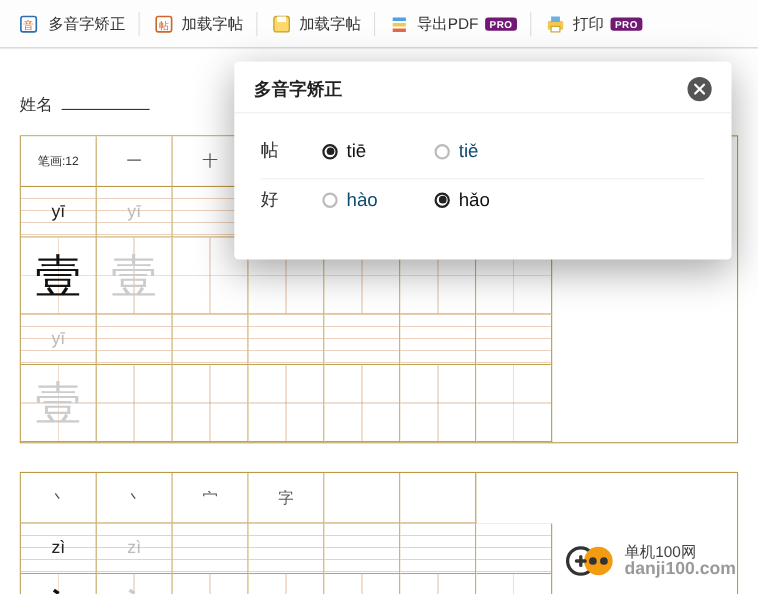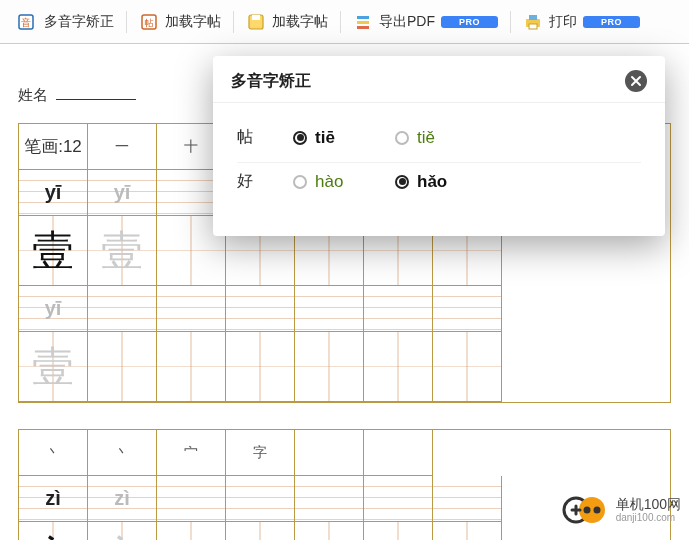--- a/index.html
+++ b/index.html
@@ -2,61 +2,61 @@
 <html><head>
 <meta charset="utf-8">
 <style>
   * { box-sizing: border-box; }
   html, body { margin:0; padding:0; width:689px; height:540px; background:#fff; font-family:"Microsoft YaHei","PingFang SC",Arial,sans-serif; overflow:hidden; }
   
   .toolbar { height:44px; border-bottom:1px solid #ccc; background:#fdfdfd; display:flex; align-items:center; padding:0 6px; gap:0; }
   .tbtn { display:flex; align-items:center; gap:6px; padding:0 12px; height:44px; font-size:14px; color:#333; cursor:pointer; }
   .tsep { width:1px; height:22px; background:#ddd; }
   .ticon { width:20px; height:20px; display:flex; align-items:center; justify-content:center; }
-  .pro { background:#3b82f6; color:#fff; font-size:9px; font-weight:bold; border-radius:3px; padding:1px 18px; letter-spacing:0.5px; }
+  .pro { background:#701a75; color:#fff; font-size:9px; font-weight:bold; border-radius:3px; padding:1px 4px; letter-spacing:0.5px; }
   
   .sheet { padding:14px 18px; position:relative; }
   .nameline { font-size:15px; color:#333; margin:28px 0 18px 0; }
   .nameline .ul { display:inline-block; border-bottom:1px solid #333; width:80px; height:14px; vertical-align:baseline; margin-left:4px; }
   .modal-overlay { position:absolute; left:0; top:0; right:0; bottom:0; background:rgba(0,0,0,0); }
   
   .chargrid { border:1px solid #b94; margin-bottom:26px; }
   .row { display:flex; }
   .cell { width:69px; height:46px; border-right:1px solid #b94; border-bottom:1px solid #b94; position:relative; background:#fff;
           background-image:
             linear-gradient(to right, transparent 49%, rgba(200,120,60,0.25) 49%, rgba(200,120,60,0.25) 51%, transparent 51%),
             linear-gradient(to bottom, transparent 49%, rgba(200,120,60,0.25) 49%, rgba(200,120,60,0.25) 51%, transparent 51%);
   }
   .cell.tall { height:70px; }
-  .cell.hdr { background:#fff; background-image:none; font-size:17px; color:#333; display:flex; align-items:center; justify-content:center; }
-  .cell.py { font-family:Arial,sans-serif; font-size:20px; display:flex; align-items:center; justify-content:center; color:#222; background-image:
-      repeating-linear-gradient(to bottom, transparent 0, transparent 10px, rgba(200,120,60,0.35) 10px, rgba(200,120,60,0.35) 11px); font-weight: bold;
+  .cell.hdr { background:#fff; background-image:none; font-size:11px; color:#333; display:flex; align-items:center; justify-content:center; }
+  .cell.py { font-family:Arial,sans-serif; font-size:16px; display:flex; align-items:center; justify-content:center; color:#222; background-image:
+      repeating-linear-gradient(to bottom, transparent 0, transparent 10px, rgba(200,120,60,0.35) 10px, rgba(200,120,60,0.35) 11px);
   }
   .cell.py.faded { color:#bbb; }
   .cell.char { font-family:"KaiTi","STKaiti",serif; font-size:42px; display:flex; align-items:center; justify-content:center; color:#111; }
   .cell.char.faded { color:#ccc; }
   .cell.stroke { font-size:14px; font-family:"KaiTi","STKaiti",serif; color:#555; display:flex; align-items:center; justify-content:center; background-image:none; }
   
   .modal { position:absolute; left:213px; top:56px; width:452px; background:#fff; border-radius:4px; box-shadow:0 10px 36px rgba(0,0,0,0.35); z-index:10; }
   .mhead { display:flex; align-items:center; justify-content:space-between; padding:14px 18px 10px 18px; border-bottom:1px solid #eee; }
   .mtitle { font-size:16px; font-weight:bold; color:#222; }
   .mclose { width:22px; height:22px; border-radius:50%; background:#555; color:#fff; display:flex; align-items:center; justify-content:center; font-size:14px; cursor:pointer; }
   .mbody { padding:16px 24px 30px 24px; }
   .prow { display:flex; align-items:center; gap:26px; padding:8px 0 14px 0; border-bottom:1px solid #f1f1f1; }
   .prow:last-child { border-bottom:none; }
   .pchar { width:30px; font-size:16px; color:#333; }
-  .radio { display:flex; align-items:center; gap:8px; cursor:pointer; font-size:17px; color:#4d7c0f; min-width:76px; }
-  .radio.sel { color:#111; font-weight:bold; }
+  .radio { display:flex; align-items:center; gap:8px; cursor:pointer; font-size:17px; color:#0c4a6e; min-width:76px; }
+  .radio.sel { color:#111; font-weight:normal; }
   .rdot { width:14px; height:14px; border-radius:50%; border:2px solid #bbb; display:flex; align-items:center; justify-content:center; }
   .radio.sel .rdot { border-color:#222; }
   .radio.sel .rdot::after { content:""; width:7px; height:7px; border-radius:50%; background:#222; }
   
-  .logo { position:absolute; right:8px; bottom:10px; display:flex; align-items:center; gap:8px; z-index:20; }
+  .logo { position:absolute; right:20px; bottom:10px; display:flex; align-items:center; gap:8px; z-index:20; }
   .logotxt { font-size:14px; color:#444; line-height:1.1; }
-  .logotxt .d { font-size:10px; color:#999; }
+  .logotxt .d { font-size:16px; color:#999;font-weight:bold; }
 </style>
 </head>
 <body>
 
 <div class="toolbar">
   <div class="tbtn">
     <span class="ticon">
       <svg width="20" height="20" viewBox="0 0 20 20">
           <rect x="1" y="3" width="14" height="14" rx="2" fill="#fff" stroke="#2a6fb5" stroke-width="1.5"></rect>
           <text x="8" y="14" font-size="10" text-anchor="middle" fill="#d0672a" font-family="sans-serif">音</text>

